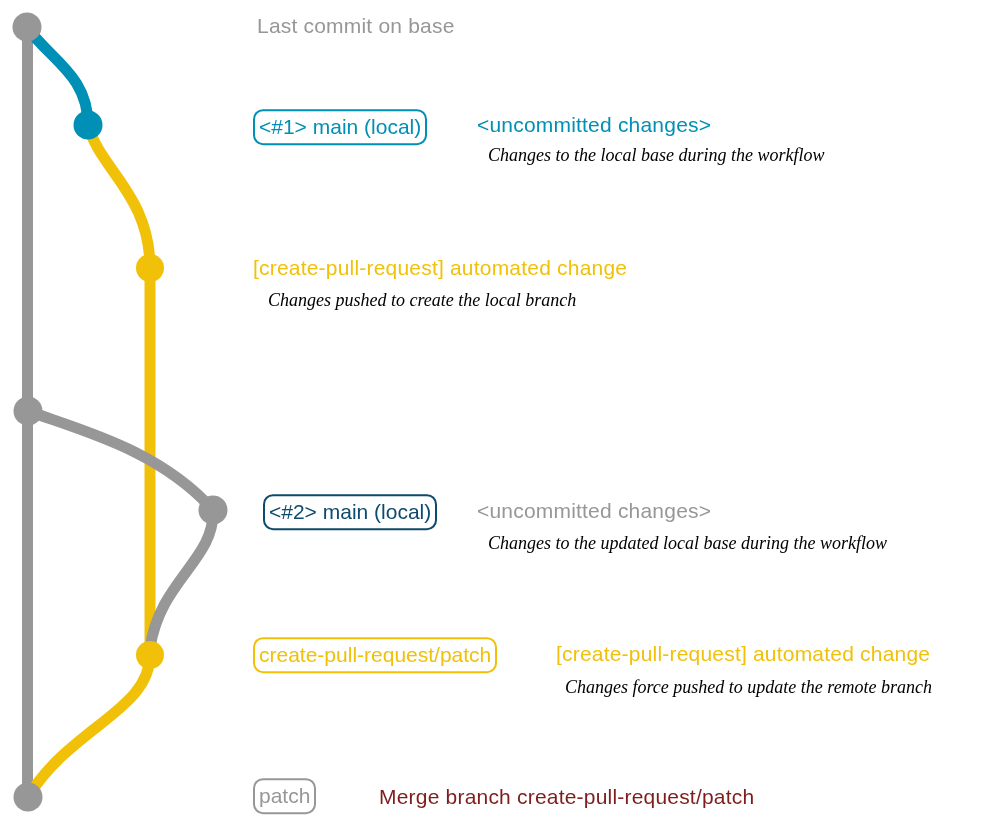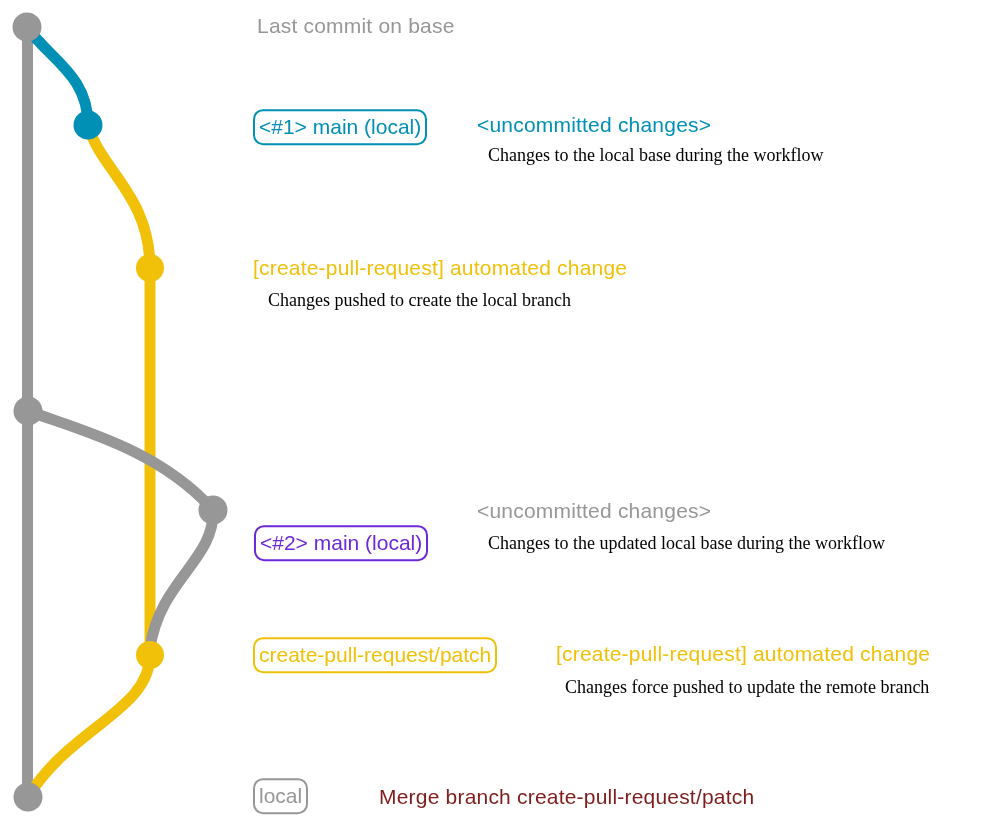--- a/index.html
+++ b/index.html
@@ -17,20 +17,21 @@
     border:2px solid currentColor;
     border-radius:10px;
     padding:3px 4px;
     font-size:21px;
     line-height:1.22;
   }
   .annotation{
     font-family:"Liberation Serif","DejaVu Serif",serif;
     font-size:18px;
     color:#000;
+    font-style:italic;
   }
 </style>
 </head>
 <body>
 
 <div class="canvas">
 
   <svg class="graph-svg" width="250" height="827" viewBox="0 0 250 827">
 
     <path d="M27.5 27 L27.5 797" fill="none" stroke-width="11" stroke-linecap="round" stroke="#979797"></path>
@@ -53,24 +54,24 @@
   <div class="abs msg" style="left: 257px; top: 26px; color: rgb(151, 151, 151); text-align: right;">Last commit on base</div>
 
   <div class="abs badge" style="left: 253px; top: 127px; color: rgb(0, 143, 181);">&lt;#1&gt; main (local)</div>
   <div class="abs msg" style="left: 477px; top: 125px; color: rgb(0, 143, 181);">&lt;uncommitted changes&gt;</div>
   <div class="abs annotation" style="left:488px;top:155px;">Changes to the local base during the workflow</div>
 
   <div class="abs msg" style="left: 253px; top: 268px; color: rgb(241, 193, 9);">[create-pull-request] automated change</div>
   <div class="abs annotation" style="left:268px;top:300px;">Changes pushed to create the local branch</div>
 
 
-  <div class="abs badge" style="left: 254px; top: 512px; color: #6d28d9; margin-top: 31px;">&lt;#2&gt; main (local)</div>
+  <div class="abs badge" style="left: 263px; top: 512px; color: #0c4a6e;">&lt;#2&gt; main (local)</div>
   <div class="abs msg" style="left: 477px; top: 511px; color: rgb(151, 151, 151);">&lt;uncommitted changes&gt;</div>
   <div class="abs badge" style="left: 253px; top: 655px; color: rgb(241, 193, 9);">create-pull-request/patch</div>
 
   <div class="abs annotation" style="left:488px;top:543px;">Changes to the updated local base during the workflow</div>
   <div class="abs msg" style="left: 556px; top: 654px; color: rgb(241, 193, 9);">[create-pull-request] automated change</div>
   <div class="abs annotation" style="left:565px;top:687px;">Changes force pushed to update the remote branch</div>
 
-  <div class="abs badge" style="left: 253px; top: 796px; color: rgb(151, 151, 151);">local</div>
+  <div class="abs badge" style="left: 253px; top: 796px; color: rgb(151, 151, 151);">patch</div>
   <div class="abs msg" style="left: 359px; top: 797px; color: #7f1d1d; margin-left: 20px;">Merge branch create-pull-request/patch</div>
 
 </div>
 
 </body></html>

